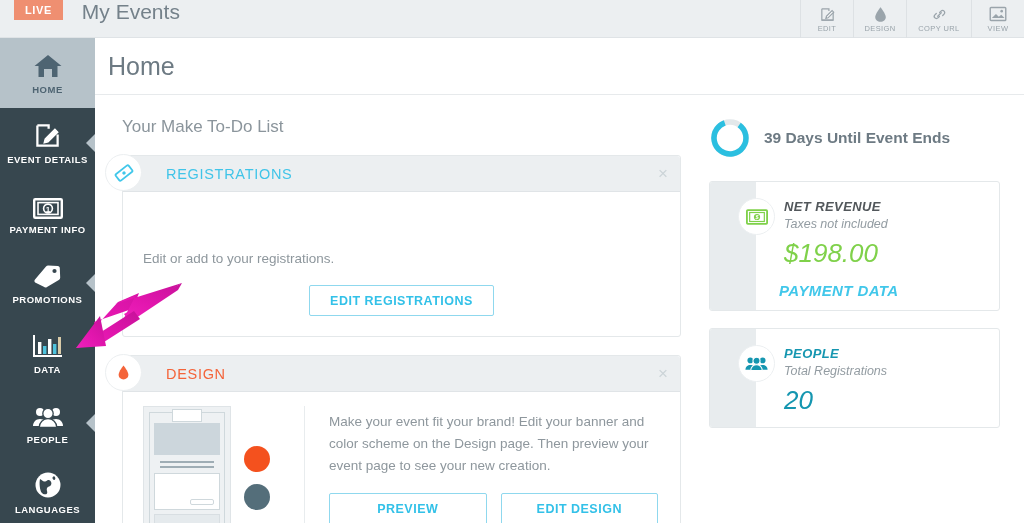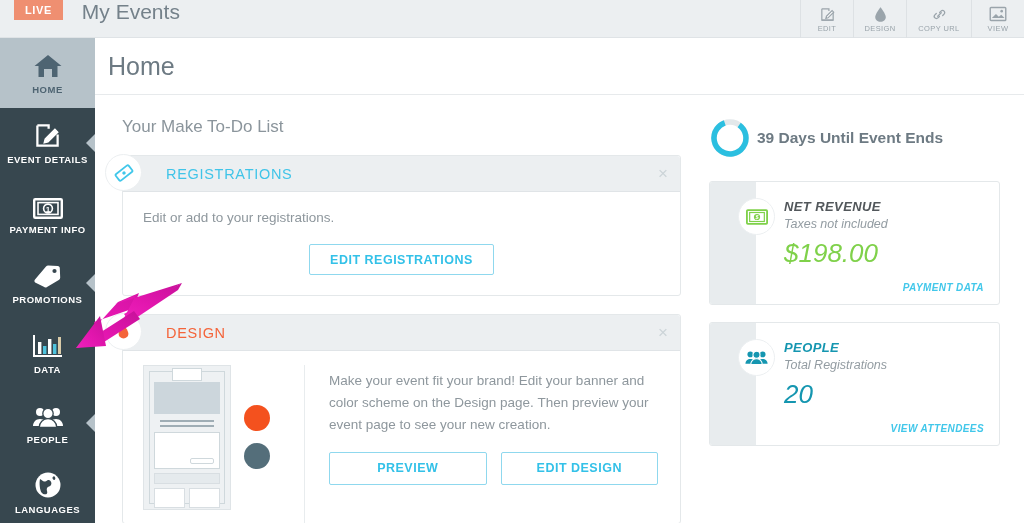--- a/index.html
+++ b/index.html
@@ -95,21 +95,21 @@
   .card-close {
     position: absolute; right: 12px; top: 9px;
     font-size: 17px; color: #ccd4d8; cursor: pointer; line-height: 1;
   }
   .card-badge {
     position: absolute; left: -18px; top: -2px;
     width: 37px; height: 37px; border-radius: 50%;
     background: #fff; border: 1px solid #eceff1;
     display: flex; align-items: center; justify-content: center;
   }
-  .card-body { padding: 18px 20px 20px; }
+  .card-body { padding: 18px 20px 20px; margin-top: 41px; }
   .card-text { font-size: 13.5px; color: #8e979d; }
 
   .btn-outline {
     display: inline-flex; align-items: center; justify-content: center;
     height: 31px; padding: 0 20px;
     border: 1px solid #8fd8ee; border-radius: 2px; background: #fff;
     color: #33c1e8; font-size: 12.5px; font-weight: bold;
     letter-spacing: .5px; cursor: pointer;
   }
   .reg-btn-row { display: flex; justify-content: center; margin-top: 19px; }
@@ -145,21 +145,21 @@
   .swatches { display: flex; flex-direction: column; gap: 12px; padding-top: 40px; }
   .swatch { width: 26px; height: 26px; border-radius: 50%; }
   .design-right { flex: 1; padding: 5px 22px 0 24px; }
   .design-right p {
     font-size: 13.5px; color: #8e979d; line-height: 1.62; margin-bottom: 16px;
   }
   .design-btn-row { display: flex; gap: 14px; }
   .design-btn-row .btn-outline { flex: 1; height: 33px; }
 
   
-  .countdown { display: flex; align-items: center; gap: 6px; margin-bottom: 22px; }
+  .countdown { display: flex; align-items: center; gap: 13px; margin-bottom: 22px; }
   .ring { width: 42px; height: 42px; }
   .countdown-text { font-size: 15.5px; font-weight: bold; color: #6d7a83; }
 
   .stat-card {
     position: relative; width: 291px; background: #fff;
     border: 1px solid #e4e8ea; border-radius: 3px; margin-bottom: 17px;
     display: flex; overflow: hidden; font-style: italic;
   }
   .stat-strip { width: 46px; background: #e8ecee; }
   .stat-main { flex: 1; padding: 17px 15px 11px 0; position: relative; }
@@ -171,22 +171,22 @@
   }
   .stat-inner { padding-left: 28px; }
   .stat-title { font-size: 13px; font-weight: bold; letter-spacing: .4px; }
   .stat-title.green { color: #52575b; }
   .stat-title.teal { color: #1596b0; }
   .stat-sub { font-size: 12.5px; color: #939ca2; margin-top: 3px; }
   .stat-value { font-size: 26px; font-weight: 400; margin-top: 7px; }
   .stat-value.green { color: #7fd14a; }
   .stat-value.teal { color: #1596b0; }
   .stat-link {
-    text-align: right; font-size: 10px; font-weight: bold;
-    color: #41c7ea; letter-spacing: .4px; margin-top: 13px; cursor: pointer;
+    text-align: left; font-size: 15px; font-weight: bold;
+    color: #41c7ea; letter-spacing: .4px; margin-top: 13px; cursor: pointer; padding-left: 23px;
   }
   .stat-card.people .stat-main { padding-bottom: 11px; }
 
   
   .arrow-overlay {
     position: absolute; left: 60px; top: 278px;
     width: 140px; height: 82px; pointer-events: none;
   }
 </style>
 </head>
@@ -451,21 +451,20 @@
                 <path d="M14.5 16c0-3.2 2.5-5.4 5.5-5.4s5.5 2.2 5.5 5.4z" fill="#1596b0"></path>
                 <circle cx="13" cy="6" r="4" fill="#1596b0" stroke="#fff" stroke-width="1.2"></circle>
                 <path d="M6.5 17c0-3.7 2.9-6.5 6.5-6.5s6.5 2.8 6.5 6.5z" fill="#1596b0" stroke="#fff" stroke-width="1.2"></path>
               </svg>
             </div>
             <div class="stat-inner">
               <div class="stat-title teal">PEOPLE</div>
               <div class="stat-sub">Total Registrations</div>
               <div class="stat-value teal">20</div>
             </div>
-            <div class="stat-link">VIEW ATTENDEES</div>
           </div>
         </div>
 
       </div>
     </div>
   </div>
 
   <svg class="arrow-overlay" viewBox="0 0 140 82">
     <defs>
       <linearGradient id="ag" x1="1" y1="0" x2="0" y2="1">

